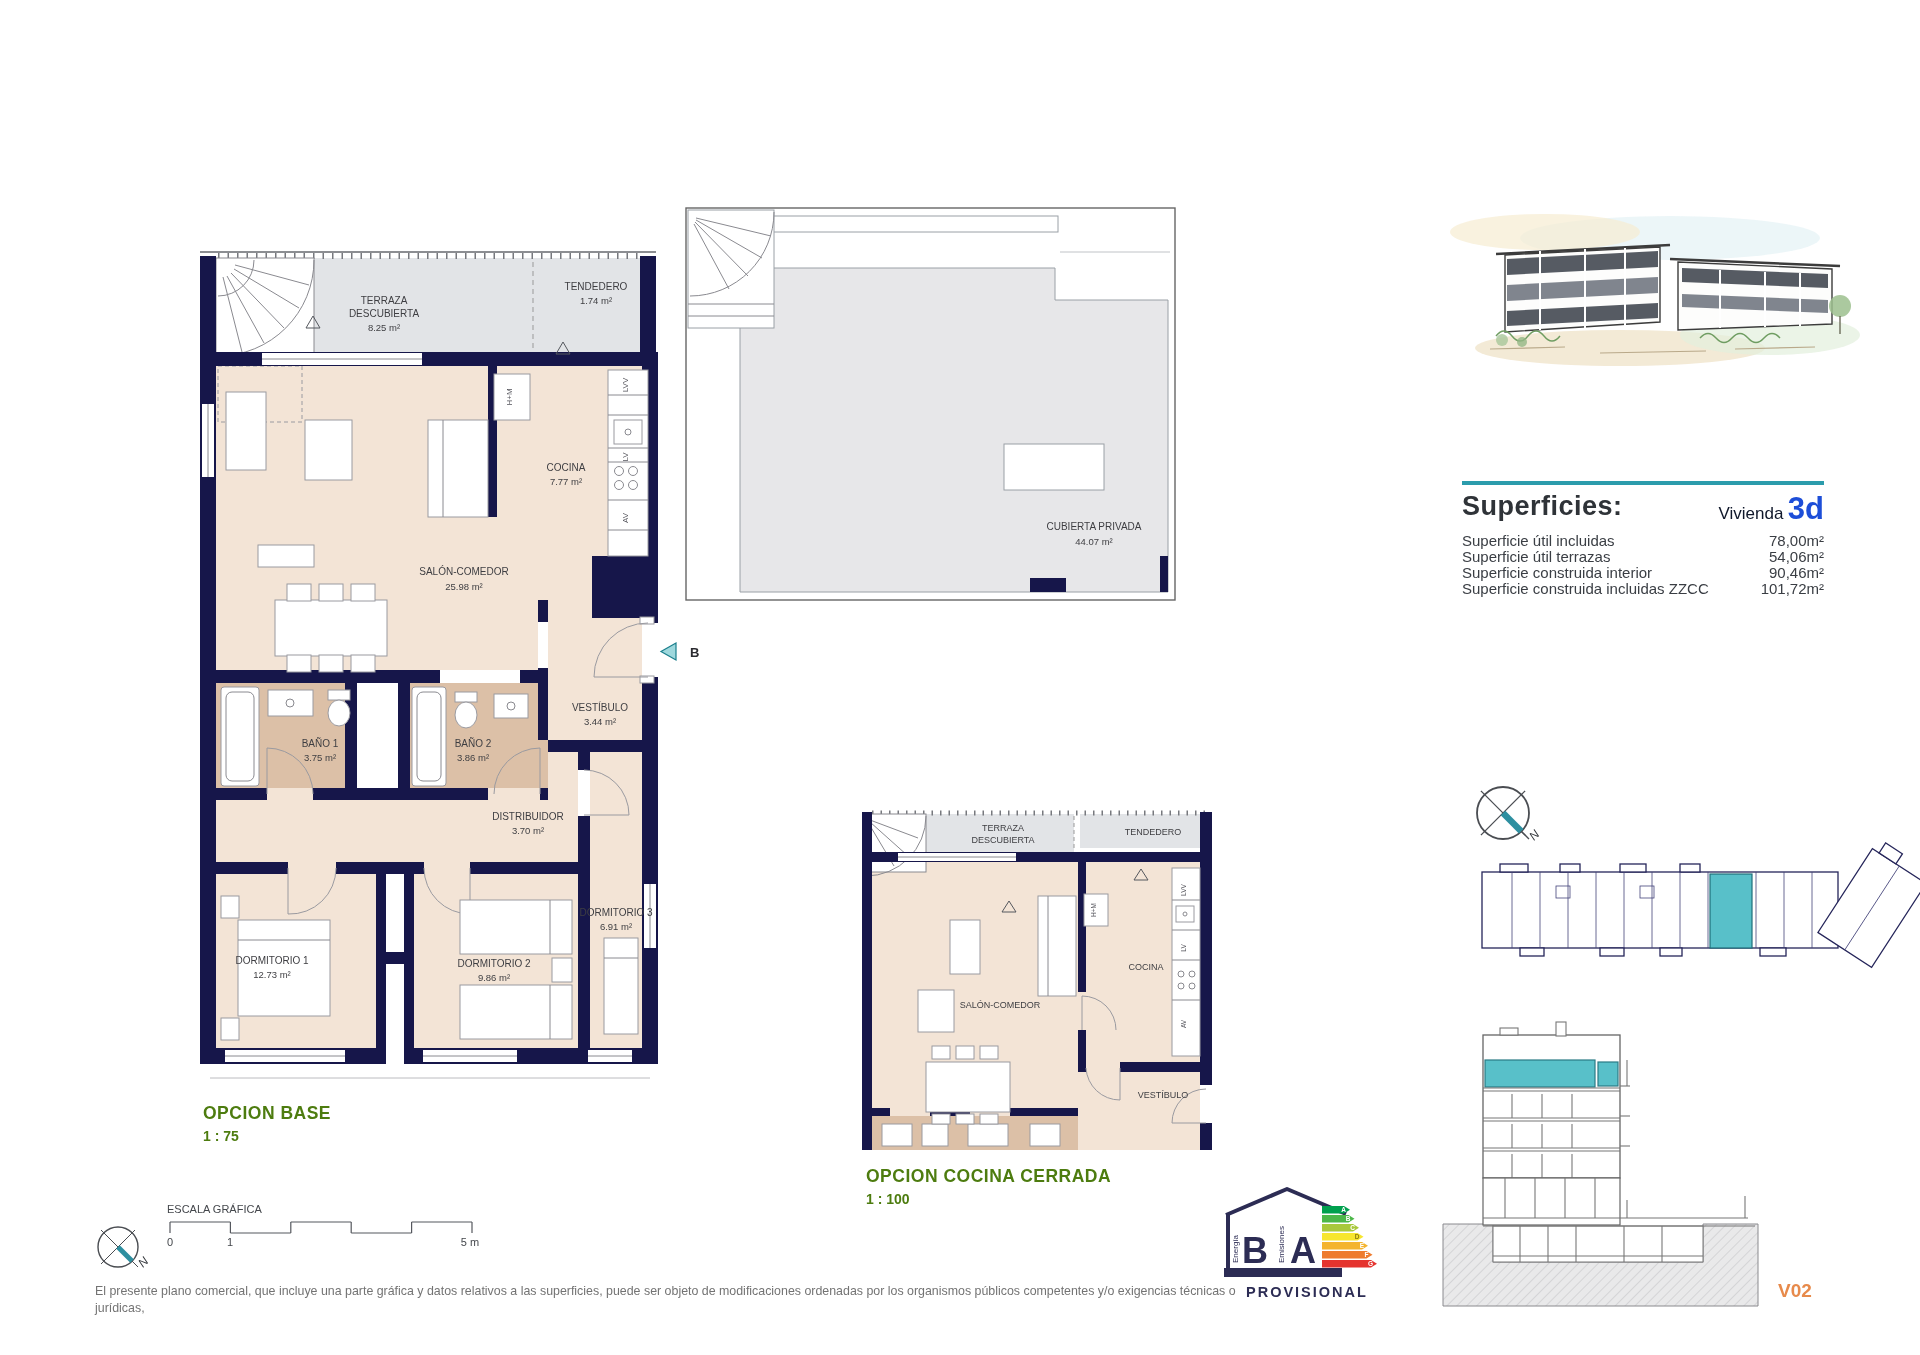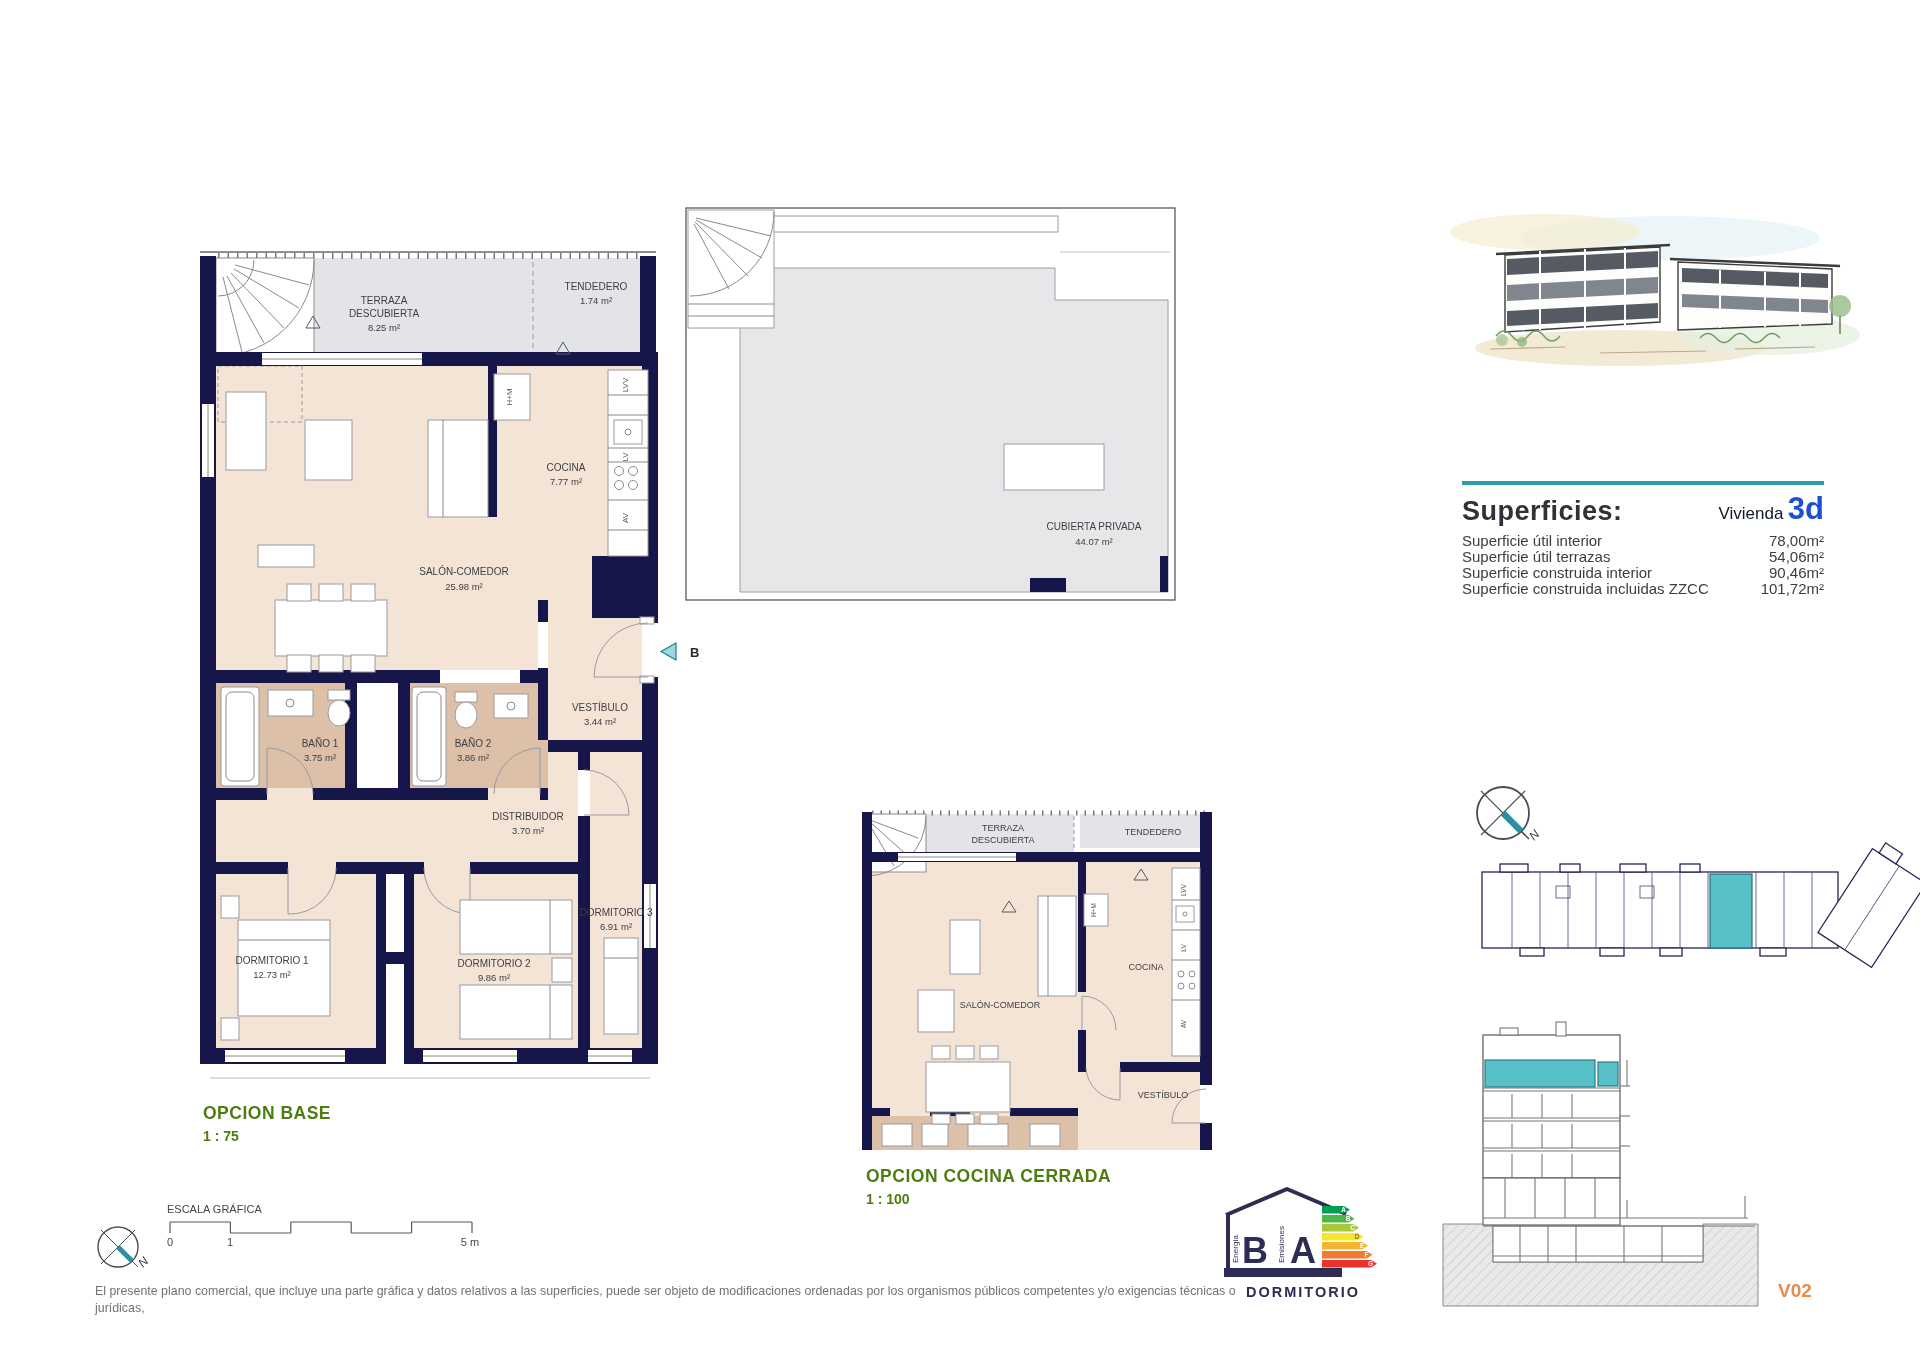--- a/index.html
+++ b/index.html
@@ -4,21 +4,21 @@
 <style>
   html,body{margin:0;padding:0;background:#ffffff;}
   .page{position:relative;width:1920px;height:1355px;background:#fff;overflow:hidden;
         font-family:"Liberation Sans",sans-serif;color:#3a3e44;}
   .page svg.plansvg{position:absolute;left:0;top:0;z-index:1;}
   .ovl{position:absolute;z-index:2;}
   .teal-rule{height:4px;background:#2b9cac;}
   .header-block{left:1462px;top:158px;width:390px;}
   .header-title{margin-top:11px;text-align:center;font-size:23px;font-weight:bold;color:#3d4249;}
   .super-block{left:1462px;top:481px;width:362px;}
-  .super-head{display:flex;align-items:flex-end;justify-content:space-between;margin-top:6px;}
+  .super-head{display:flex;align-items:flex-start;justify-content:space-between;margin-top:6px;}
   .super-heading{font-size:27px;font-weight:bold;color:#2f3338;letter-spacing:0.5px;}
   .super-viv{white-space:nowrap;}
   .viv-label{font-size:17px;color:#0f172a;}
   .viv-value{font-size:31px;font-weight:bold;color:#1d4ed8;}
   .super-rows{margin-top:6px;}
   .super-row{display:flex;justify-content:space-between;font-size:15px;color:#3a3e44;line-height:16px;}
   .caption{color:#4d7c0f;font-weight:bold;}
   .cap-main{font-size:17.5px;letter-spacing:0.5px;}
   .cap-scale{font-size:14px;margin-top:4px;}
   .opcion-base{left:203px;top:1103px;}
@@ -546,21 +546,21 @@
   <div class="teal-rule"></div>
   <div class="super-head">
     <span class="super-heading">Superficies:</span>
     <span class="super-viv">
       <span class="viv-label">Vivienda</span>
       <span class="viv-value">3d</span>
     </span>
   </div>
   <div class="super-rows">
     <div class="super-row">
-      <span>Superficie útil interior</span>
+      <span>Superficie útil incluidas</span>
       <span>78,00m²</span>
     </div>
     <div class="super-row">
       <span>Superficie útil terrazas</span>
       <span>54,06m²</span>
     </div>
     <div class="super-row">
       <span>Superficie construida interior</span>
       <span>90,46m²</span>
     </div>
@@ -578,17 +578,17 @@
 
 <div class="ovl caption opcion-cocina">
   <div class="cap-main">OPCION COCINA CERRADA</div>
   <div class="cap-scale">1 : 100</div>
 </div>
 
 <div class="ovl disclaimer">
   <div>El presente plano comercial, que incluye una parte gráfica y datos relativos a las superficies, puede ser objeto de modificaciones ordenadas por los organismos públicos competentes y/o exigencias técnicas o jurídicas,</div>
 </div>
 
-<div class="ovl provisional">DORMITORIO</div>
+<div class="ovl provisional">PROVISIONAL</div>
 
 <div class="ovl version">V02</div>
 
 </div>
 
 </body></html>

